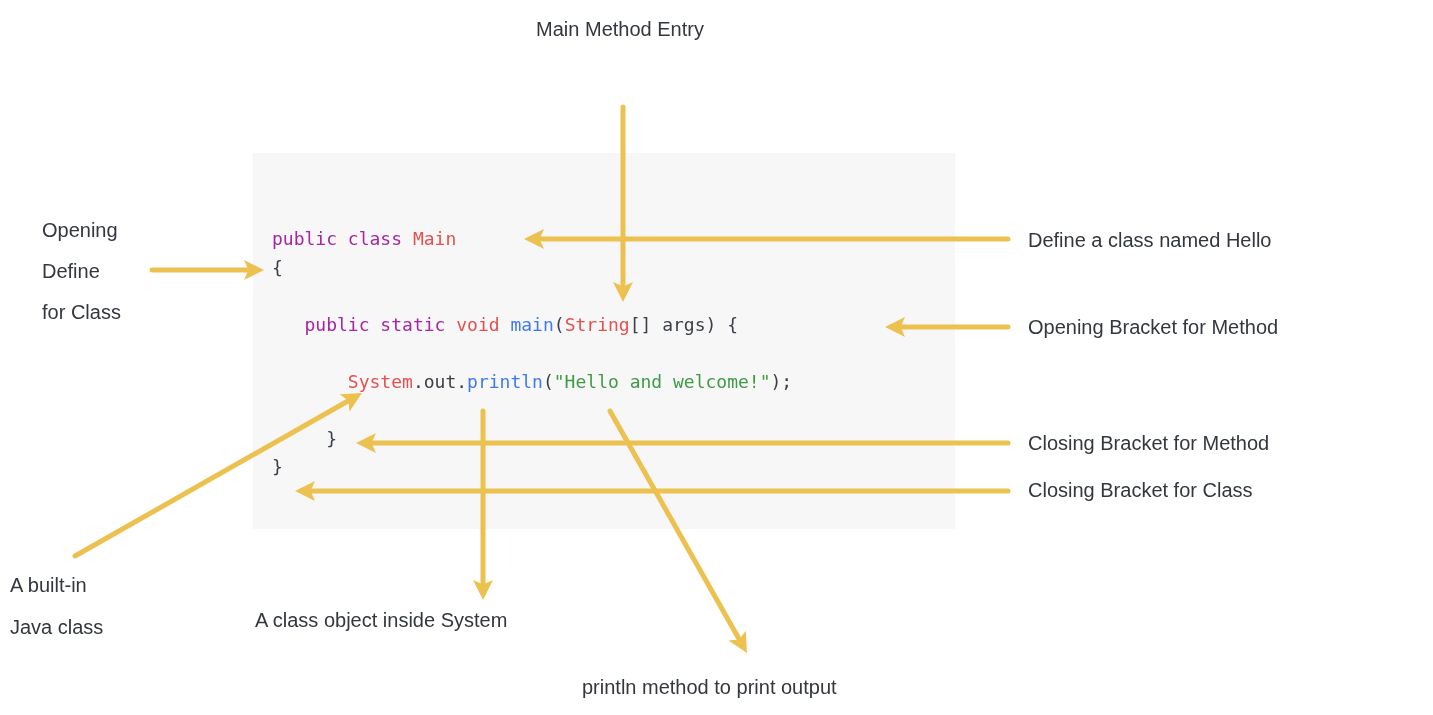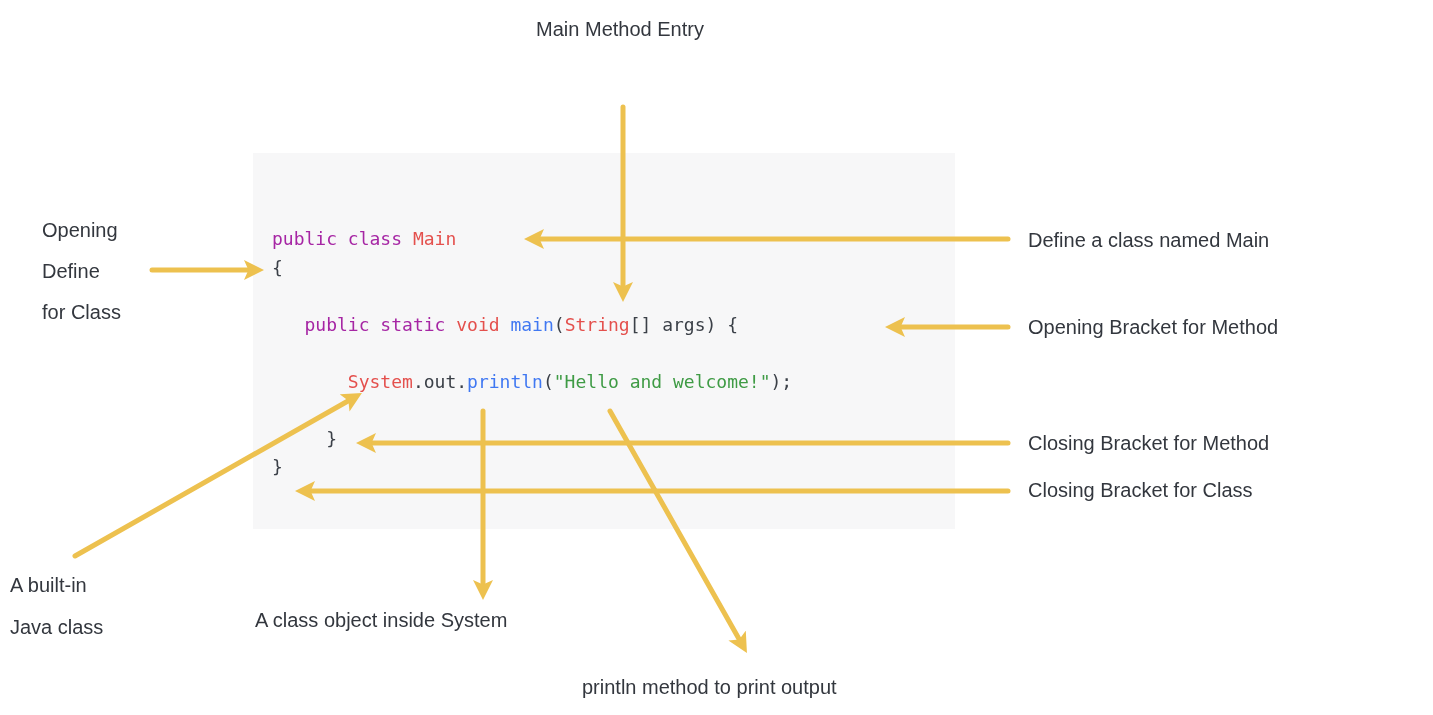--- a/index.html
+++ b/index.html
@@ -81,21 +81,21 @@
   <div class="label multiline center" style="left:620px;top:8px;">
     <div>Main Method Entry</div>
   </div>
 
   <div class="label multiline" style="left:42px;top:210px;line-height:41px;">
     <div>Opening</div>
     <div>Define</div>
     <div>for Class</div>
   </div>
 
-  <div class="label" style="left:1028px;top:224px;">Define a class named Main</div>
+  <div class="label" style="left:1028px;top:224px;">Define a class named Hello</div>
 
   <div class="label" style="left:1028px;top:311px;">Opening Bracket for Method</div>
 
   <div class="label" style="left:1028px;top:474px;">Closing Bracket for Class</div>
 
   <div class="label" style="left:1028px;top:427px;">Closing Bracket for Method</div>
 
   <div class="label multiline" style="left:10px;top:564px;">
     <div>A built-in</div>
     <div>Java class</div>

